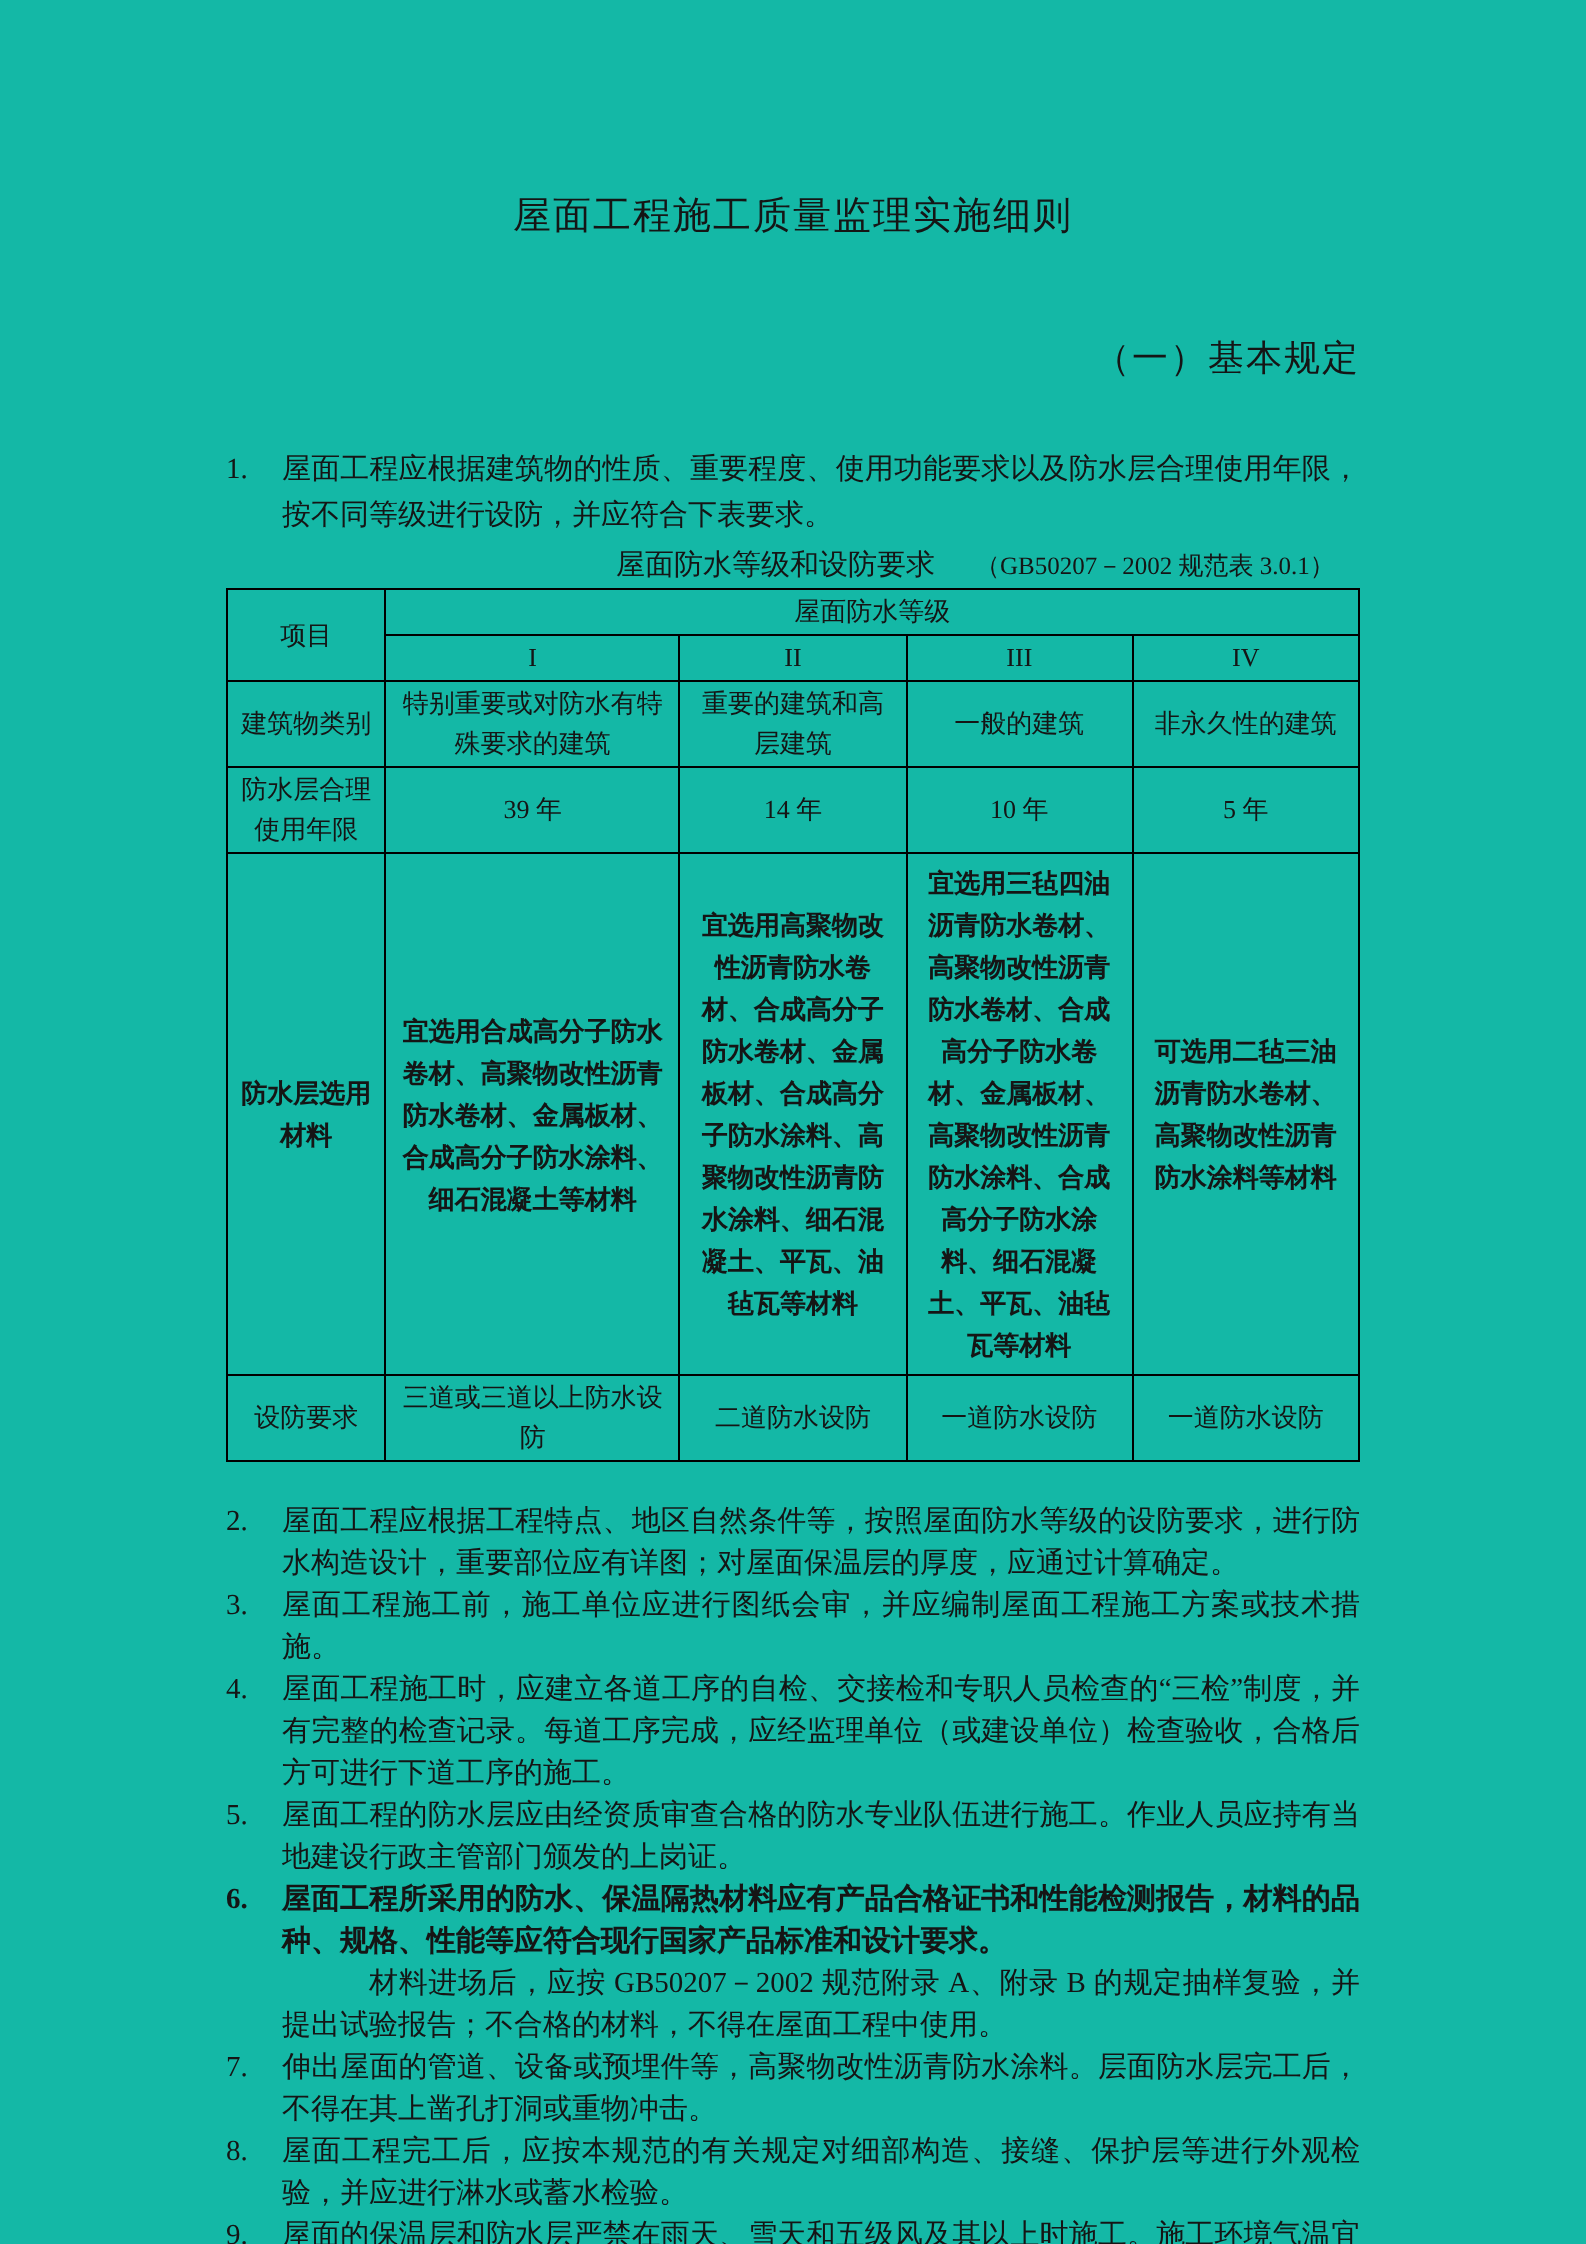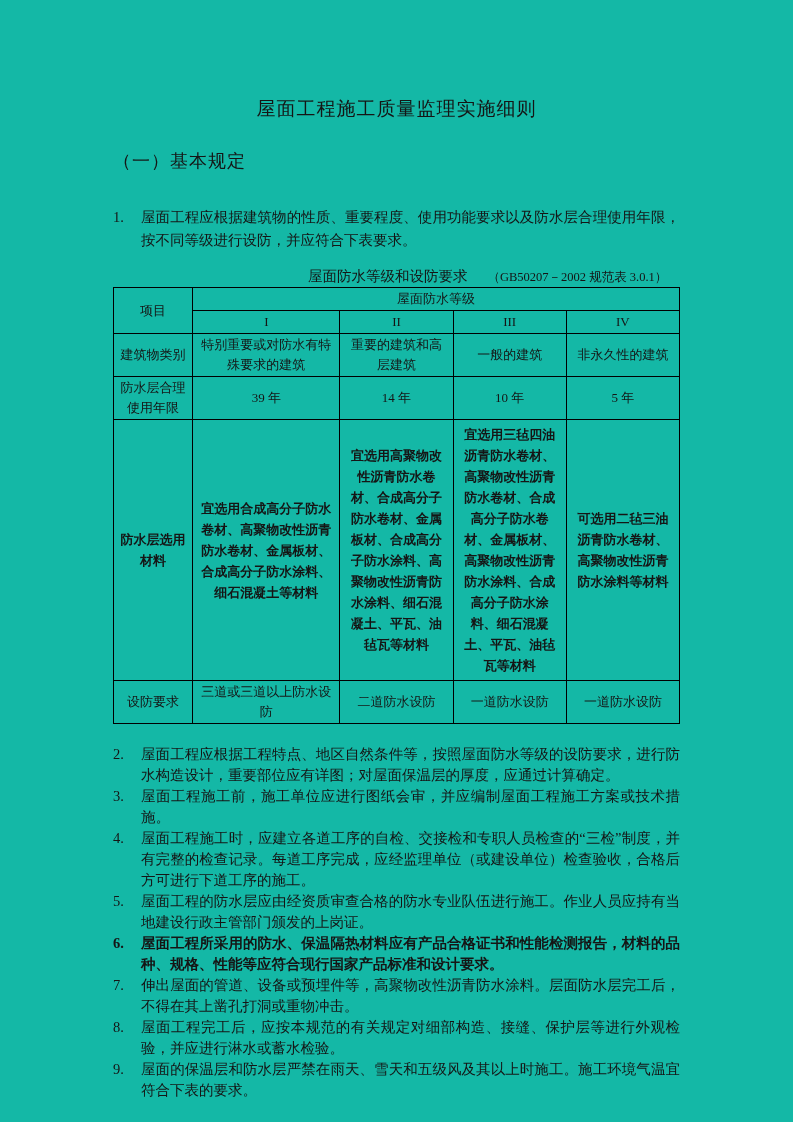--- a/index.html
+++ b/index.html
@@ -18,41 +18,41 @@
   .content { margin: 0 113px; width: 567px; }
 
   .doc-title {
     text-align: center;
     font-size: 19px;
     line-height: 26px;
     letter-spacing: 1px;
     font-weight: normal;
   }
   .doc-subtitle {
-    text-align: left;
+    text-align: right;
     font-size: 18px;
     line-height: 26px;
     letter-spacing: 1px;
-    margin-top: 26px;
+    margin-top: 44px;
     font-weight: normal;
   }
 
   .list { margin: 0; padding: 0; }
   .list-item { display: flex; font-size: 14.5px; }
   .list-first { margin-top: 32px; }
   .list-first .list-item { line-height: 23px; }
   .list-after { margin-top: 20px; }
   .list-after .list-item { line-height: 21px; }
   .li-num { width: 28px; flex: 0 0 28px; }
   .li-text { flex: 1; text-align: justify; }
   .li-text .extra-para { text-indent: 3em; font-weight: normal; }
   .bold-item { font-weight: bold; }
 
   .table-caption {
-    margin-top: 13px;
+    margin-top: 2px;
     padding-left: 195px;
     height: 22px;
     line-height: 22px;
     white-space: nowrap;
   }
   .table-caption .cap-main { font-size: 14.5px; }
   .table-caption .cap-note { font-size: 12.5px; margin-left: 16px; }
 
   table.grade-table {
     width: 100%;
@@ -159,20 +159,21 @@
         <span class="li-text">屋面工程施工时，应建立各道工序的自检、交接检和专职人员检查的“三检”制度，并有完整的检查记录。每道工序完成，应经监理单位（或建设单位）检查验收，合格后方可进行下道工序的施工。</span>
       </div>
       <div class="list-item">
         <span class="li-num">5.</span>
         <span class="li-text">屋面工程的防水层应由经资质审查合格的防水专业队伍进行施工。作业人员应持有当地建设行政主管部门颁发的上岗证。</span>
       </div>
       <div class="list-item bold-item">
         <span class="li-num">6.</span>
         <span class="li-text">
           <span>屋面工程所采用的防水、保温隔热材料应有产品合格证书和性能检测报告，材料的品种、规格、性能等应符合现行国家产品标准和设计要求。</span>
+          <div class="extra-para">材料进场后，应按 GB50207－2002 规范附录 A、附录 B 的规定抽样复验，并提出试验报告；不合格的材料，不得在屋面工程中使用。</div>
         </span>
       </div>
       <div class="list-item">
         <span class="li-num">7.</span>
         <span class="li-text">伸出屋面的管道、设备或预埋件等，高聚物改性沥青防水涂料。层面防水层完工后，不得在其上凿孔打洞或重物冲击。</span>
       </div>
       <div class="list-item">
         <span class="li-num">8.</span>
         <span class="li-text">屋面工程完工后，应按本规范的有关规定对细部构造、接缝、保护层等进行外观检验，并应进行淋水或蓄水检验。</span>
       </div>

